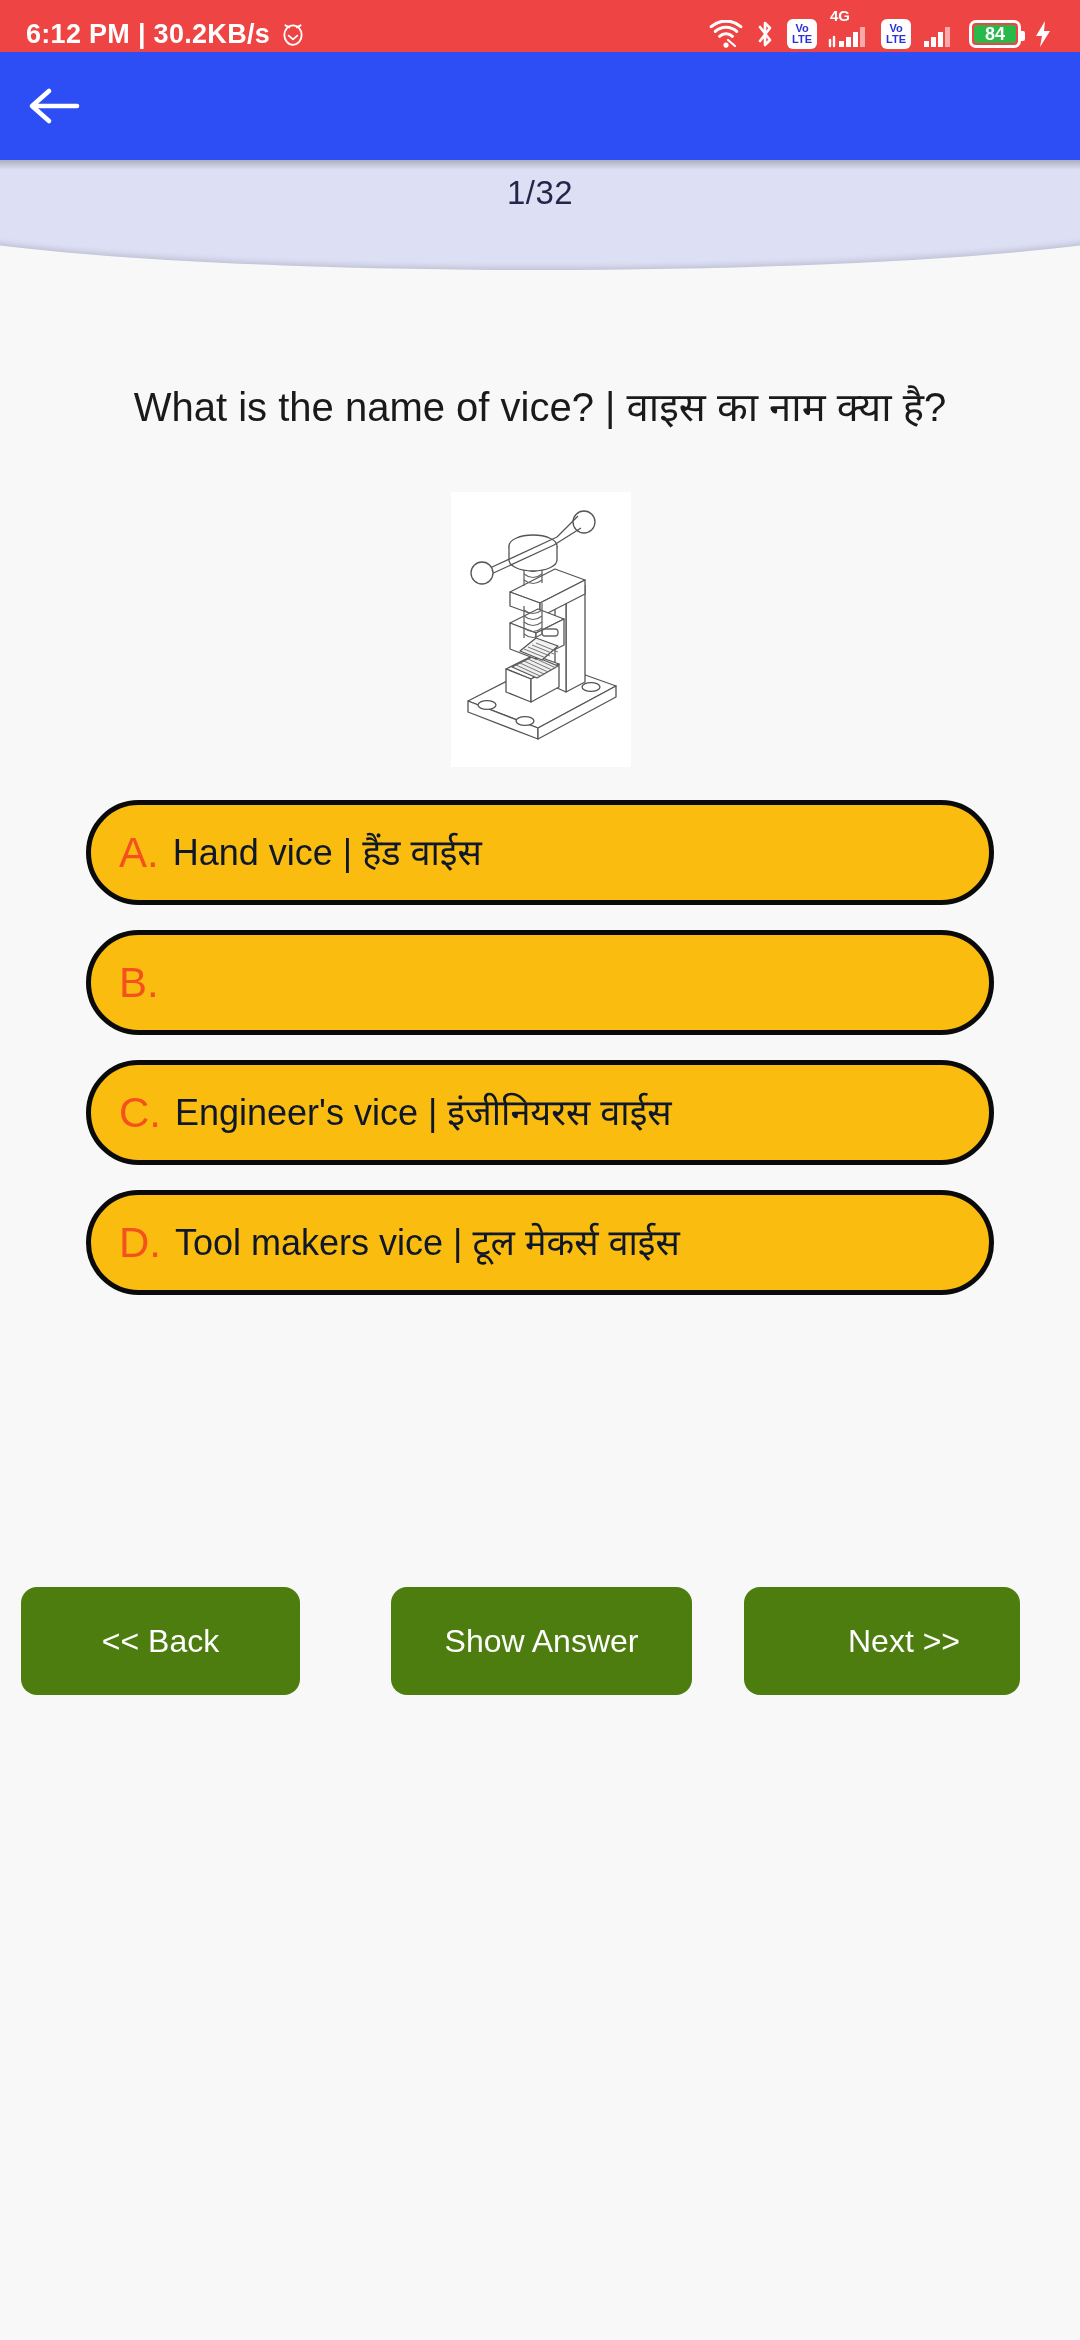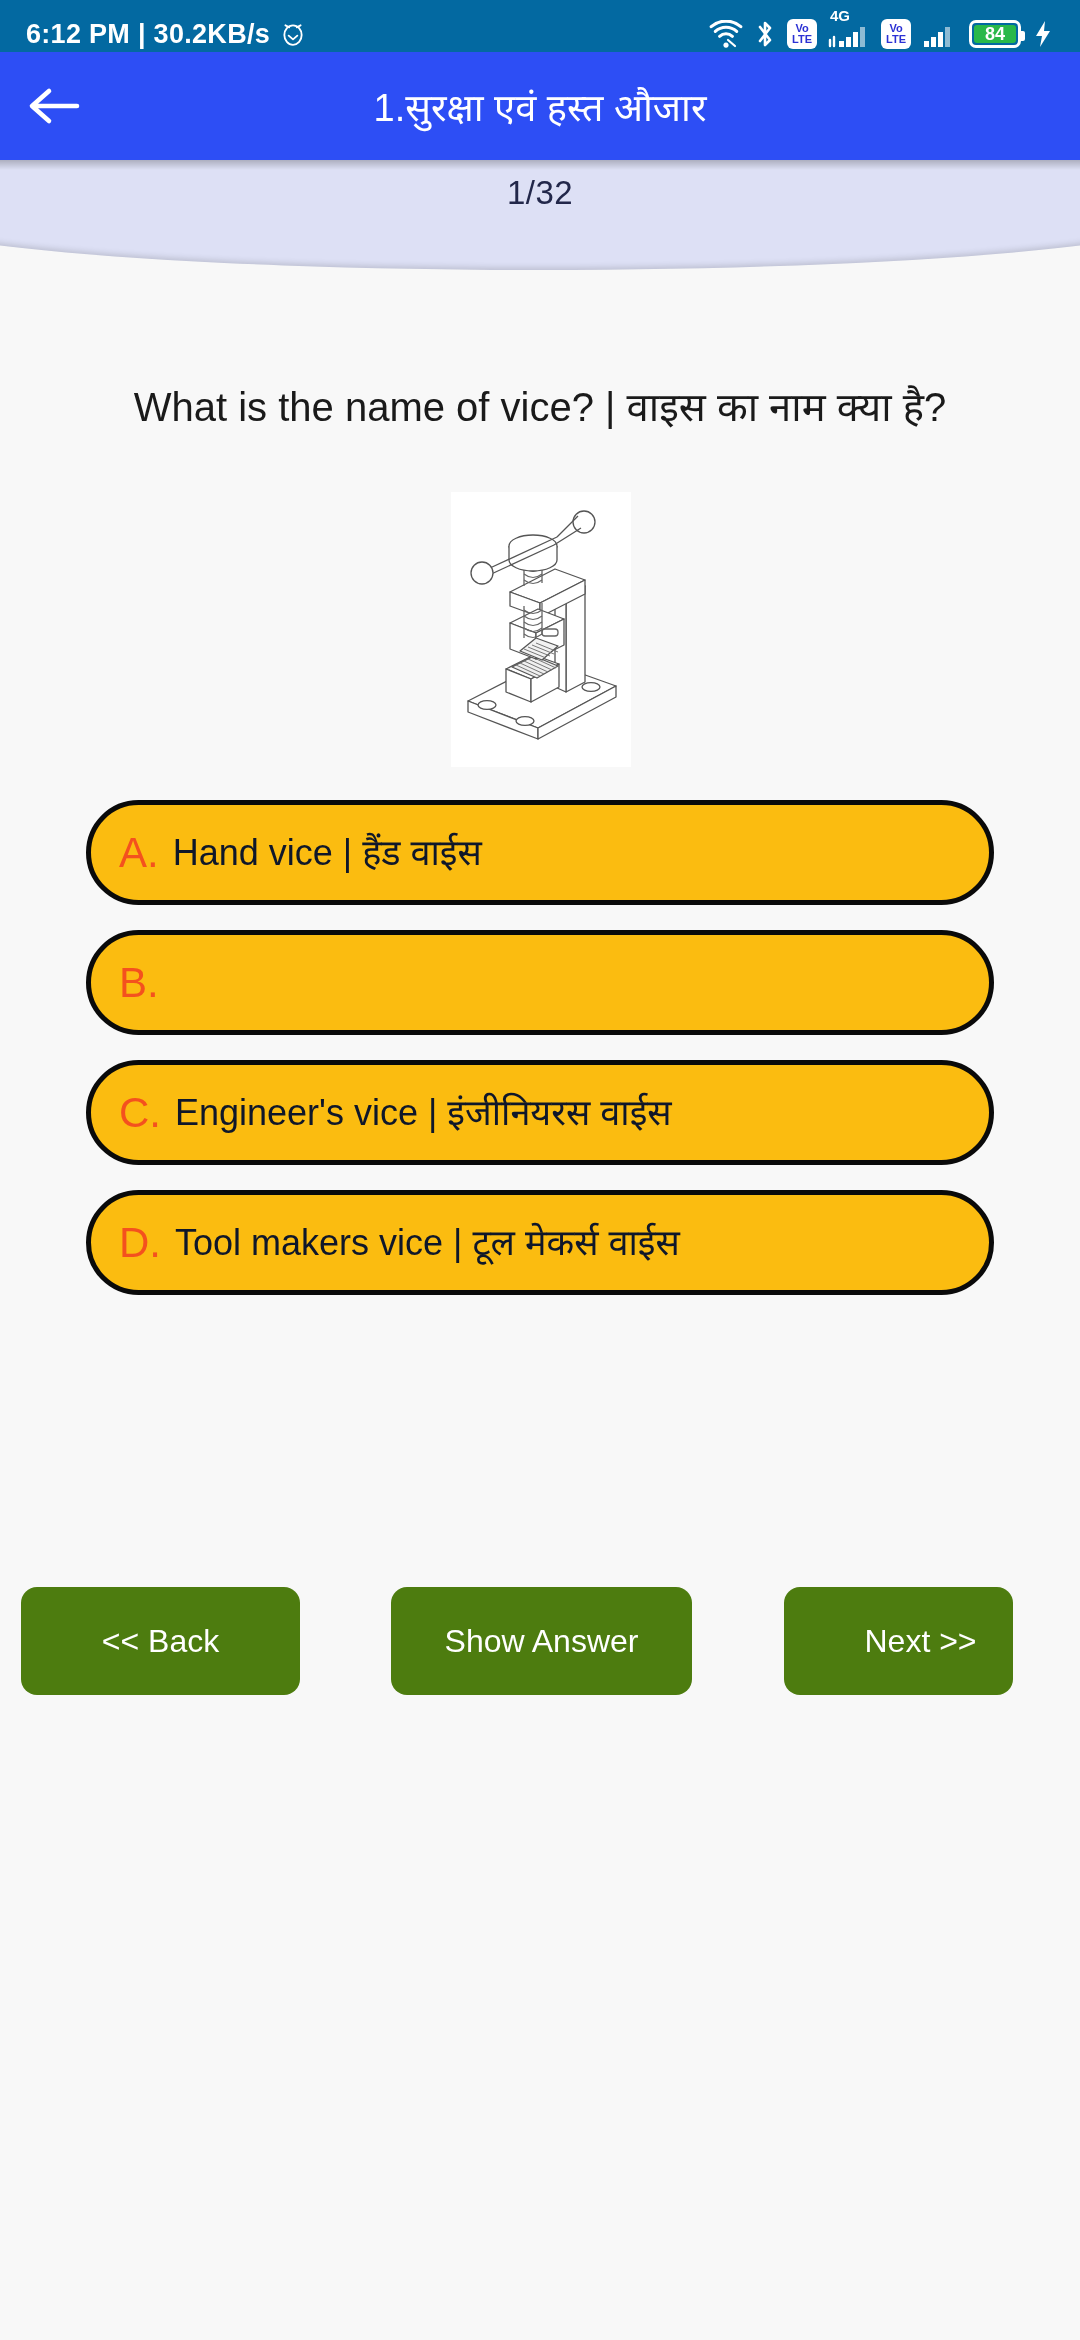--- a/index.html
+++ b/index.html
@@ -7,21 +7,21 @@
     width:1080px; height:2340px;
     background:#f8f8f8;
     font-family:"Liberation Sans", sans-serif;
     overflow:hidden;
   }
   .phone { position:relative; width:1080px; height:2340px; background:#f8f8f8; }
 
   
   .statusbar {
     position:absolute; top:0; left:0; width:1080px; height:68px;
-    background:#0369a1;
+    background:#ef4444;
     display:flex; align-items:center; justify-content:space-between;
     padding:0 26px;
   }
   .sb-left { display:flex; align-items:center; gap:10px; }
   .sb-time {
     color:#ffffff; font-size:27px; font-weight:bold; letter-spacing:.3px;
     white-space:nowrap;
   }
   .sb-alarm { width:26px; height:26px; display:block; }
   .sb-right { display:flex; align-items:center; gap:11px; }
@@ -126,21 +126,21 @@
     display:flex; align-items:center;
   }
   .navbtn {
     background:#4d7c0f; color:#ffffff; border:none; border-radius:16px;
     height:108px; font-size:32px; font-family:"Liberation Sans", sans-serif;
     display:flex; align-items:center; justify-content:center; cursor:pointer;
     white-space:nowrap;
   }
   .nav-back  { position:absolute; left:21px;  width:279px; }
   .nav-show  { position:absolute; left:391px; width:301px; }
-  .nav-next  { position:absolute; left:784px; width:229px;padding-left:44px; }
+  .nav-next  { position:absolute; left:744px; width:276px;padding-left:44px; }
 </style>
 </head>
 <body>
 
 <div class="phone">
 
   <div class="statusbar">
     <div class="sb-left">
       <div class="sb-time">6:12 PM | 30.2KB/s</div>
       <svg class="sb-alarm" viewBox="0 0 24 24">
@@ -202,21 +202,20 @@
       </svg>
     </div>
   </div>
 
   <div class="appbar">
     <div class="back-btn">
       <svg width="56" height="44" viewBox="0 0 56 44">
         <path d="M50 22 L6 22 M22 7 L5 22 L22 37" fill="none" stroke="#ffffff" stroke-width="4.6" stroke-linecap="round" stroke-linejoin="round"></path>
       </svg>
     </div>
-    <div class="appbar-title">1.सुरक्षा एवं हस्त औजार</div>
   </div>
 
   <div class="counter-band">
     <div class="counter-band-bg"></div>
     <div class="counter-shadow"></div>
     <div class="counter-text">1/32</div>
   </div>
 
   <div class="question">What is the name of vice? | वाइस का नाम क्या है?</div>
 

